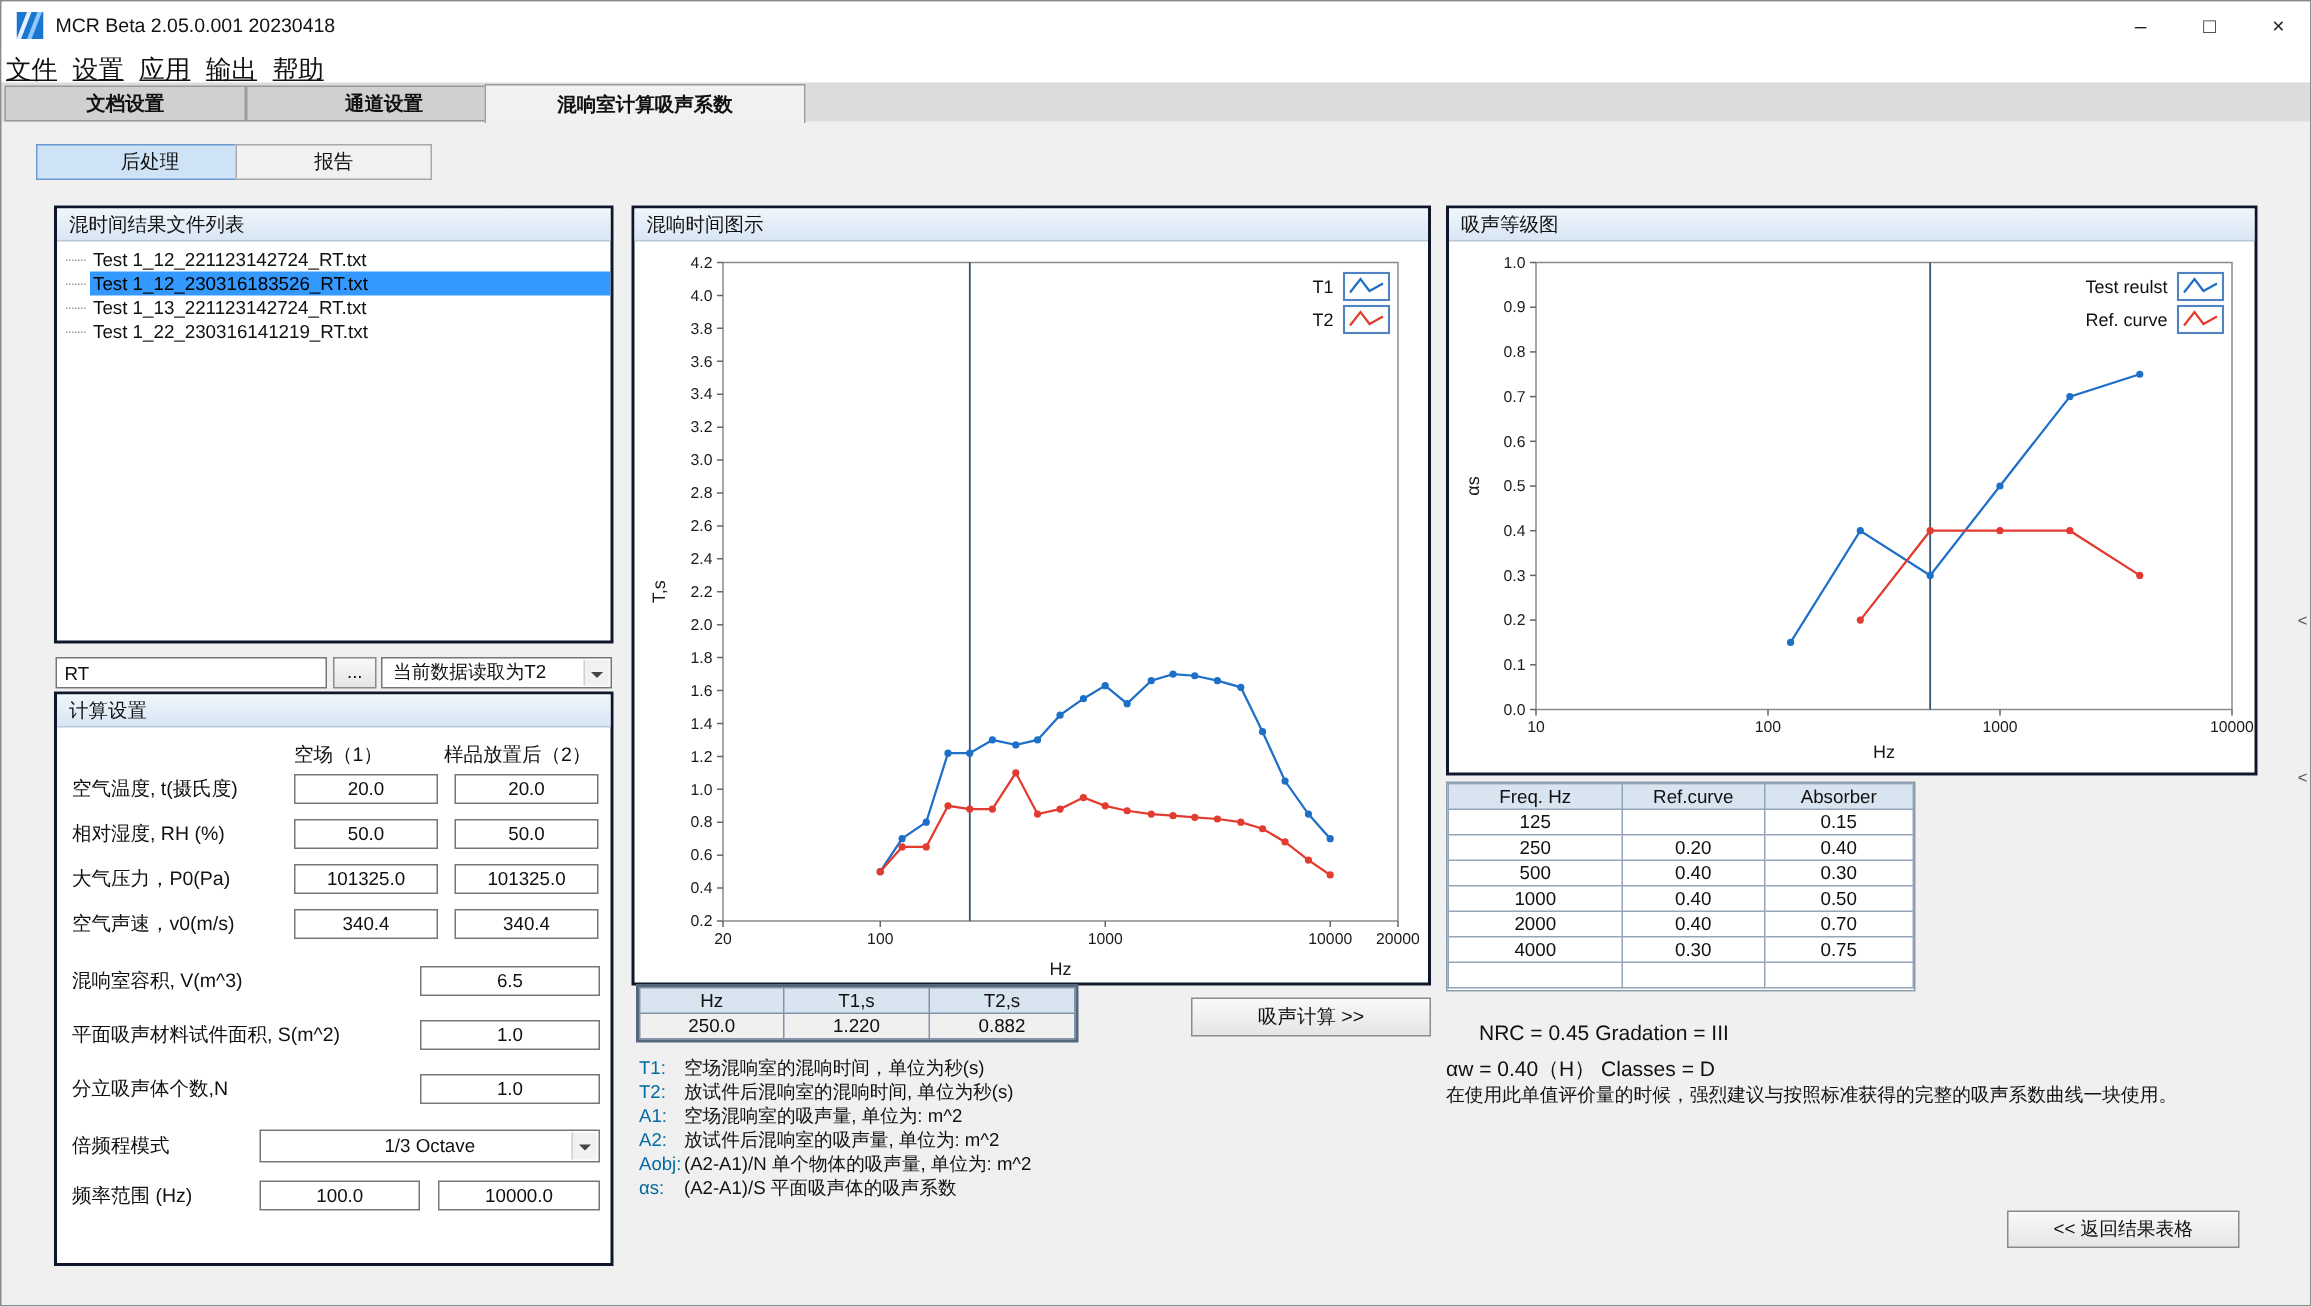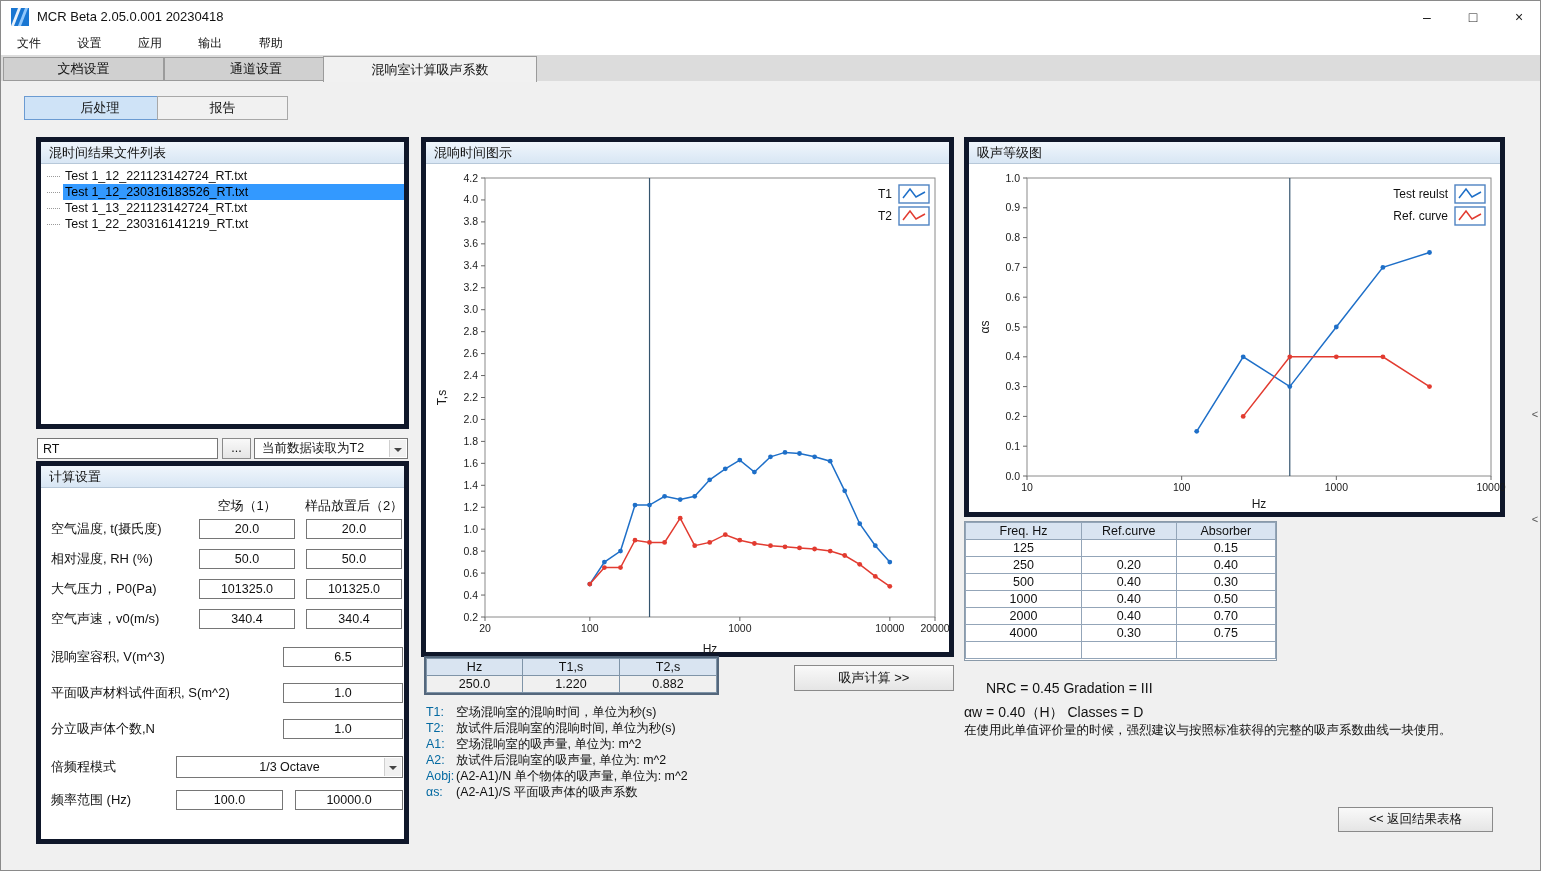--- a/index.html
+++ b/index.html
@@ -7,51 +7,51 @@
     font-family:"Liberation Sans",sans-serif;color:#111;overflow:hidden;
     border:1px solid #8a8a8a;box-sizing:border-box;}
   
   .topwhite{position:absolute;left:0;top:0;width:100%;height:54px;background:#ffffff;}
   .titlebar{position:absolute;left:0;top:0;width:100%;height:32px;}
   .applogo{position:absolute;left:10px;top:7px;width:18px;height:18px;}
   .apptitle{position:absolute;left:36px;top:0;height:32px;line-height:32px;font-size:13px;}
   .winbtn{position:absolute;top:0;width:46px;height:32px;text-align:center;line-height:32px;font-size:14px;color:#222;}
   .wmin{left:1403px}.wmax{left:1449px}.wclose{left:1495px}
   .menubar{position:absolute;left:0;top:32px;width:100%;height:22px;background:#fff;}
-  .menu-item{display:inline-block;padding:2px 16px;font-size:12px;}
-  
-  .tabstrip{position:absolute;left:0;top:54px;width:100%;height:26px;background:#dcdcdc;}
+  .menu-item{display:inline-block;padding:2px 3px;font-size:17px;text-decoration:underline;}
+  
+  .tabstrip{position:absolute;left:0;top:54px;width:100%;height:26px;background:#dcdcdc;font-weight:bold;}
   .tab{position:absolute;box-sizing:border-box;text-align:center;font-size:13px;background:#d0d0d0;border:1px solid #9b9b9b;top:2px;height:24px;line-height:22px;}
   .tab.active{background:#f1f1f1;top:1px;height:26px;line-height:25px;border-bottom:none;}
   .t0{left:2px;width:161px}.t1{left:163px;width:184px}.t2{left:322px;width:214px}
   .subtab{position:absolute;box-sizing:border-box;height:24px;line-height:22px;text-align:center;font-size:13px;}
   .st0{left:23px;top:95px;width:152px;background:#cfe3f7;border:1px solid #6b9bd2;}
   .st1{left:156px;top:95px;width:131px;background:#f1f1f1;border:1px solid #a8a8a8;}
   
-  .group{position:absolute;background:#fff;border:5px solid #0f172a;box-sizing:border-box;}
+  .group{position:absolute;background:#fff;border:2px solid #0f172a;box-sizing:border-box;}
   .group-header{height:22px;line-height:21px;background:linear-gradient(#f0f6fc,#d8e6f4);
     border-bottom:1px solid #b7c8d9;padding-left:8px;font-size:13px;box-sizing:border-box;}
   
   .filelist{position:absolute;left:0;top:22px;right:0;bottom:0;padding-top:4px;overflow:hidden;}
   .fitem{display:flex;height:16px;line-height:16px;font-size:12.5px;align-items:center;}
   .tree{width:13px;margin-left:6px;margin-right:3px;border-bottom:1px dotted #9a9a9a;height:1px;}
   .fitem .lab{flex:1;padding-left:2px;white-space:nowrap;}
   .fitem.sel .lab{background:#3399ff;color:#000;}
   
   .tfield{position:absolute;box-sizing:border-box;border:1px solid #767676;background:#fff;
     font-size:12.5px;text-align:center;font-family:inherit;padding:0;color:#111;}
   .combo{position:absolute;box-sizing:border-box;border:1px solid #767676;background:#fff;
     font-size:12.5px;line-height:19px;padding-left:7px;}
   .combo.center{text-align:center;padding-left:0;}
   .arr{position:absolute;right:1px;top:1px;bottom:1px;width:16px;background:#f1f1f1;border-left:1px solid #cfcfcf;}
   .arr::after{content:"";position:absolute;left:4px;top:8px;border:4px solid transparent;border-top-color:#444;}
   .btn{position:absolute;box-sizing:border-box;background:linear-gradient(#f9f9f9,#e5e5e5);
     border:1px solid #8a8a8a;text-align:center;font-size:12.5px;}
   .calc-label{position:absolute;font-size:13px;line-height:20px;white-space:nowrap;}
-  .colhdr{position:absolute;font-size:13px;text-align:center;white-space:nowrap;}
+  .colhdr{position:absolute;font-size:13px;text-align:left;white-space:nowrap;}
   
   table{border-collapse:collapse;padding-left:16px;}
   .ctable{position:absolute;left:425px;top:657px;font-size:12.5px;outline:2px solid #54677c;}
   .ctable th{background:#d9e4f1;font-weight:normal;}
   .ctable th,.ctable td{border:1px solid #7f94a8;text-align:center;height:16px;padding:0;}
   .rtable-wrap{position:absolute;left:963px;top:520px;width:313px;height:140px;background:#fff;
     border:1px solid #8a9aa9;box-sizing:border-box;}
   .rtable{width:100%;font-size:12.5px;}
   .rtable th{background:#d9e4f1;font-weight:normal;}
   .rtable th,.rtable td{border:1px solid #93a5b8;text-align:center;height:16px;padding:0;}

